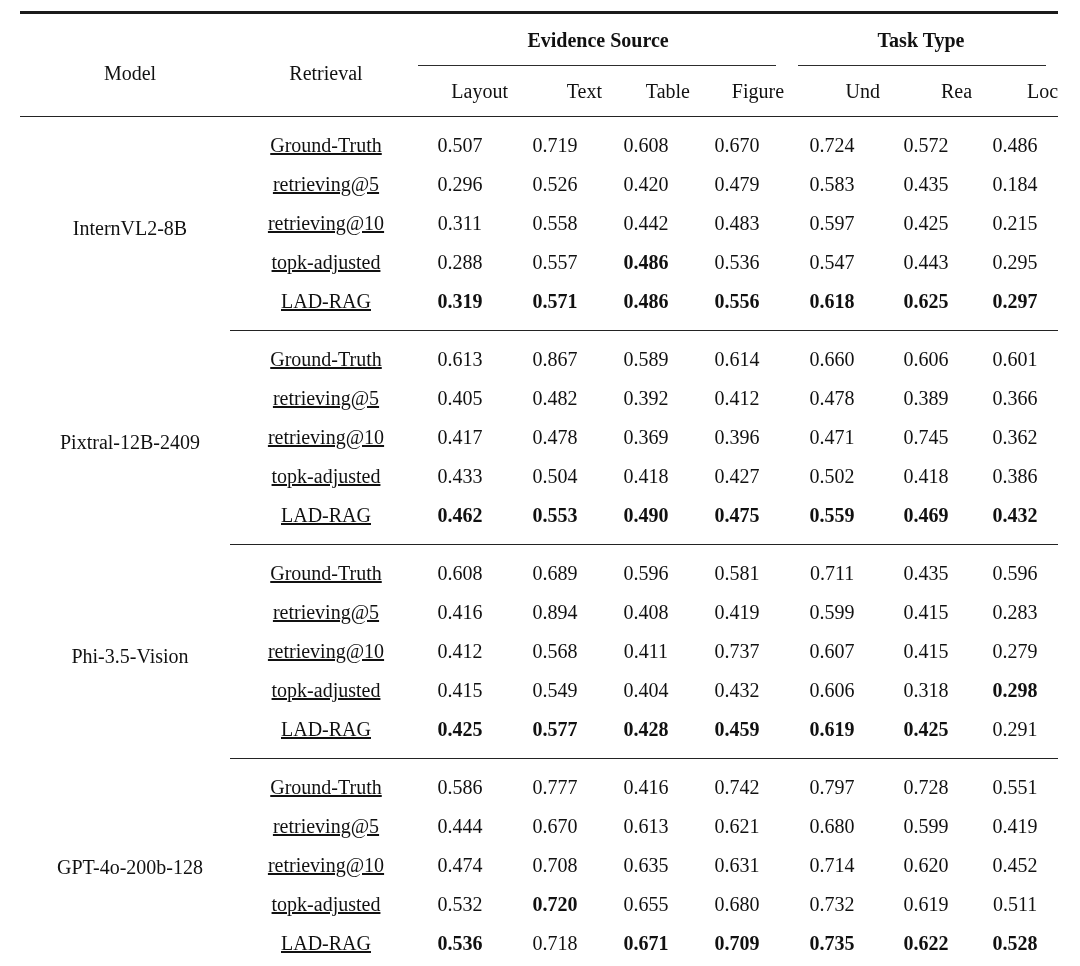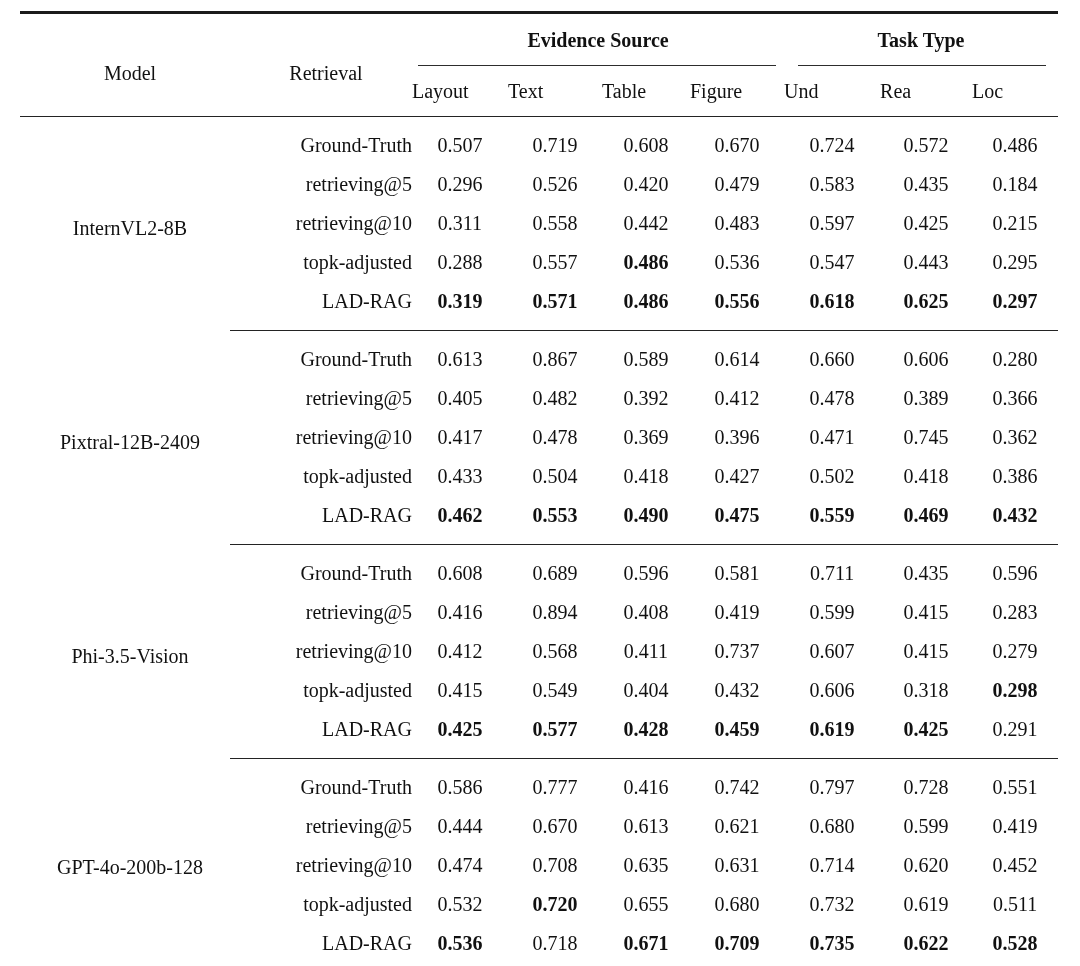--- a/index.html
+++ b/index.html
@@ -54,33 +54,34 @@
     border-bottom: 1.5px solid #2d2d2d;
   }
   th.span-h .rule.trim-lg {
     left: 14px;
     right: 12px;
   }
   
   tr.h2 th {
     height: 50px;
     vertical-align: middle;
-    text-align: left;
+    text-align: right;
     border-bottom: 1.5px solid #232323;
   }
   tr.h1 th[rowspan] { border-bottom: 1.5px solid #232323; text-align: center; }
   
   td { height: 39px; vertical-align: middle; }
   td.model-cell {
     text-align: center;
     padding-left: 10px;
   }
   td.retrieval-cell {
-    text-align: right;
+    text-align: center;
     padding-left: 10px;
+    text-decoration: underline;
   }
   td.value-cell { text-align: center; }
   td.bold { font-weight: bold; }
   tr.group-first td { padding-top: 9px; }
   tr.group-last td {
     padding-bottom: 9px;
     border-bottom: 1.5px solid #232323;
   }
   tr.group-last.final td {
     border-bottom: none;
@@ -174,21 +175,21 @@
         </tr>
         <tr class="group-first">
           <td rowspan="5" class="model-cell">Pixtral-12B-2409</td>
           <td class="retrieval-cell">Ground-Truth</td>
           <td class="value-cell">0.613</td>
           <td class="value-cell">0.867</td>
           <td class="value-cell">0.589</td>
           <td class="value-cell">0.614</td>
           <td class="value-cell">0.660</td>
           <td class="value-cell">0.606</td>
-          <td class="value-cell">0.280</td>
+          <td class="value-cell">0.601</td>
         </tr>
         <tr>
           <td class="retrieval-cell">retrieving@5</td>
           <td class="value-cell">0.405</td>
           <td class="value-cell">0.482</td>
           <td class="value-cell">0.392</td>
           <td class="value-cell">0.412</td>
           <td class="value-cell">0.478</td>
           <td class="value-cell">0.389</td>
           <td class="value-cell">0.366</td>

